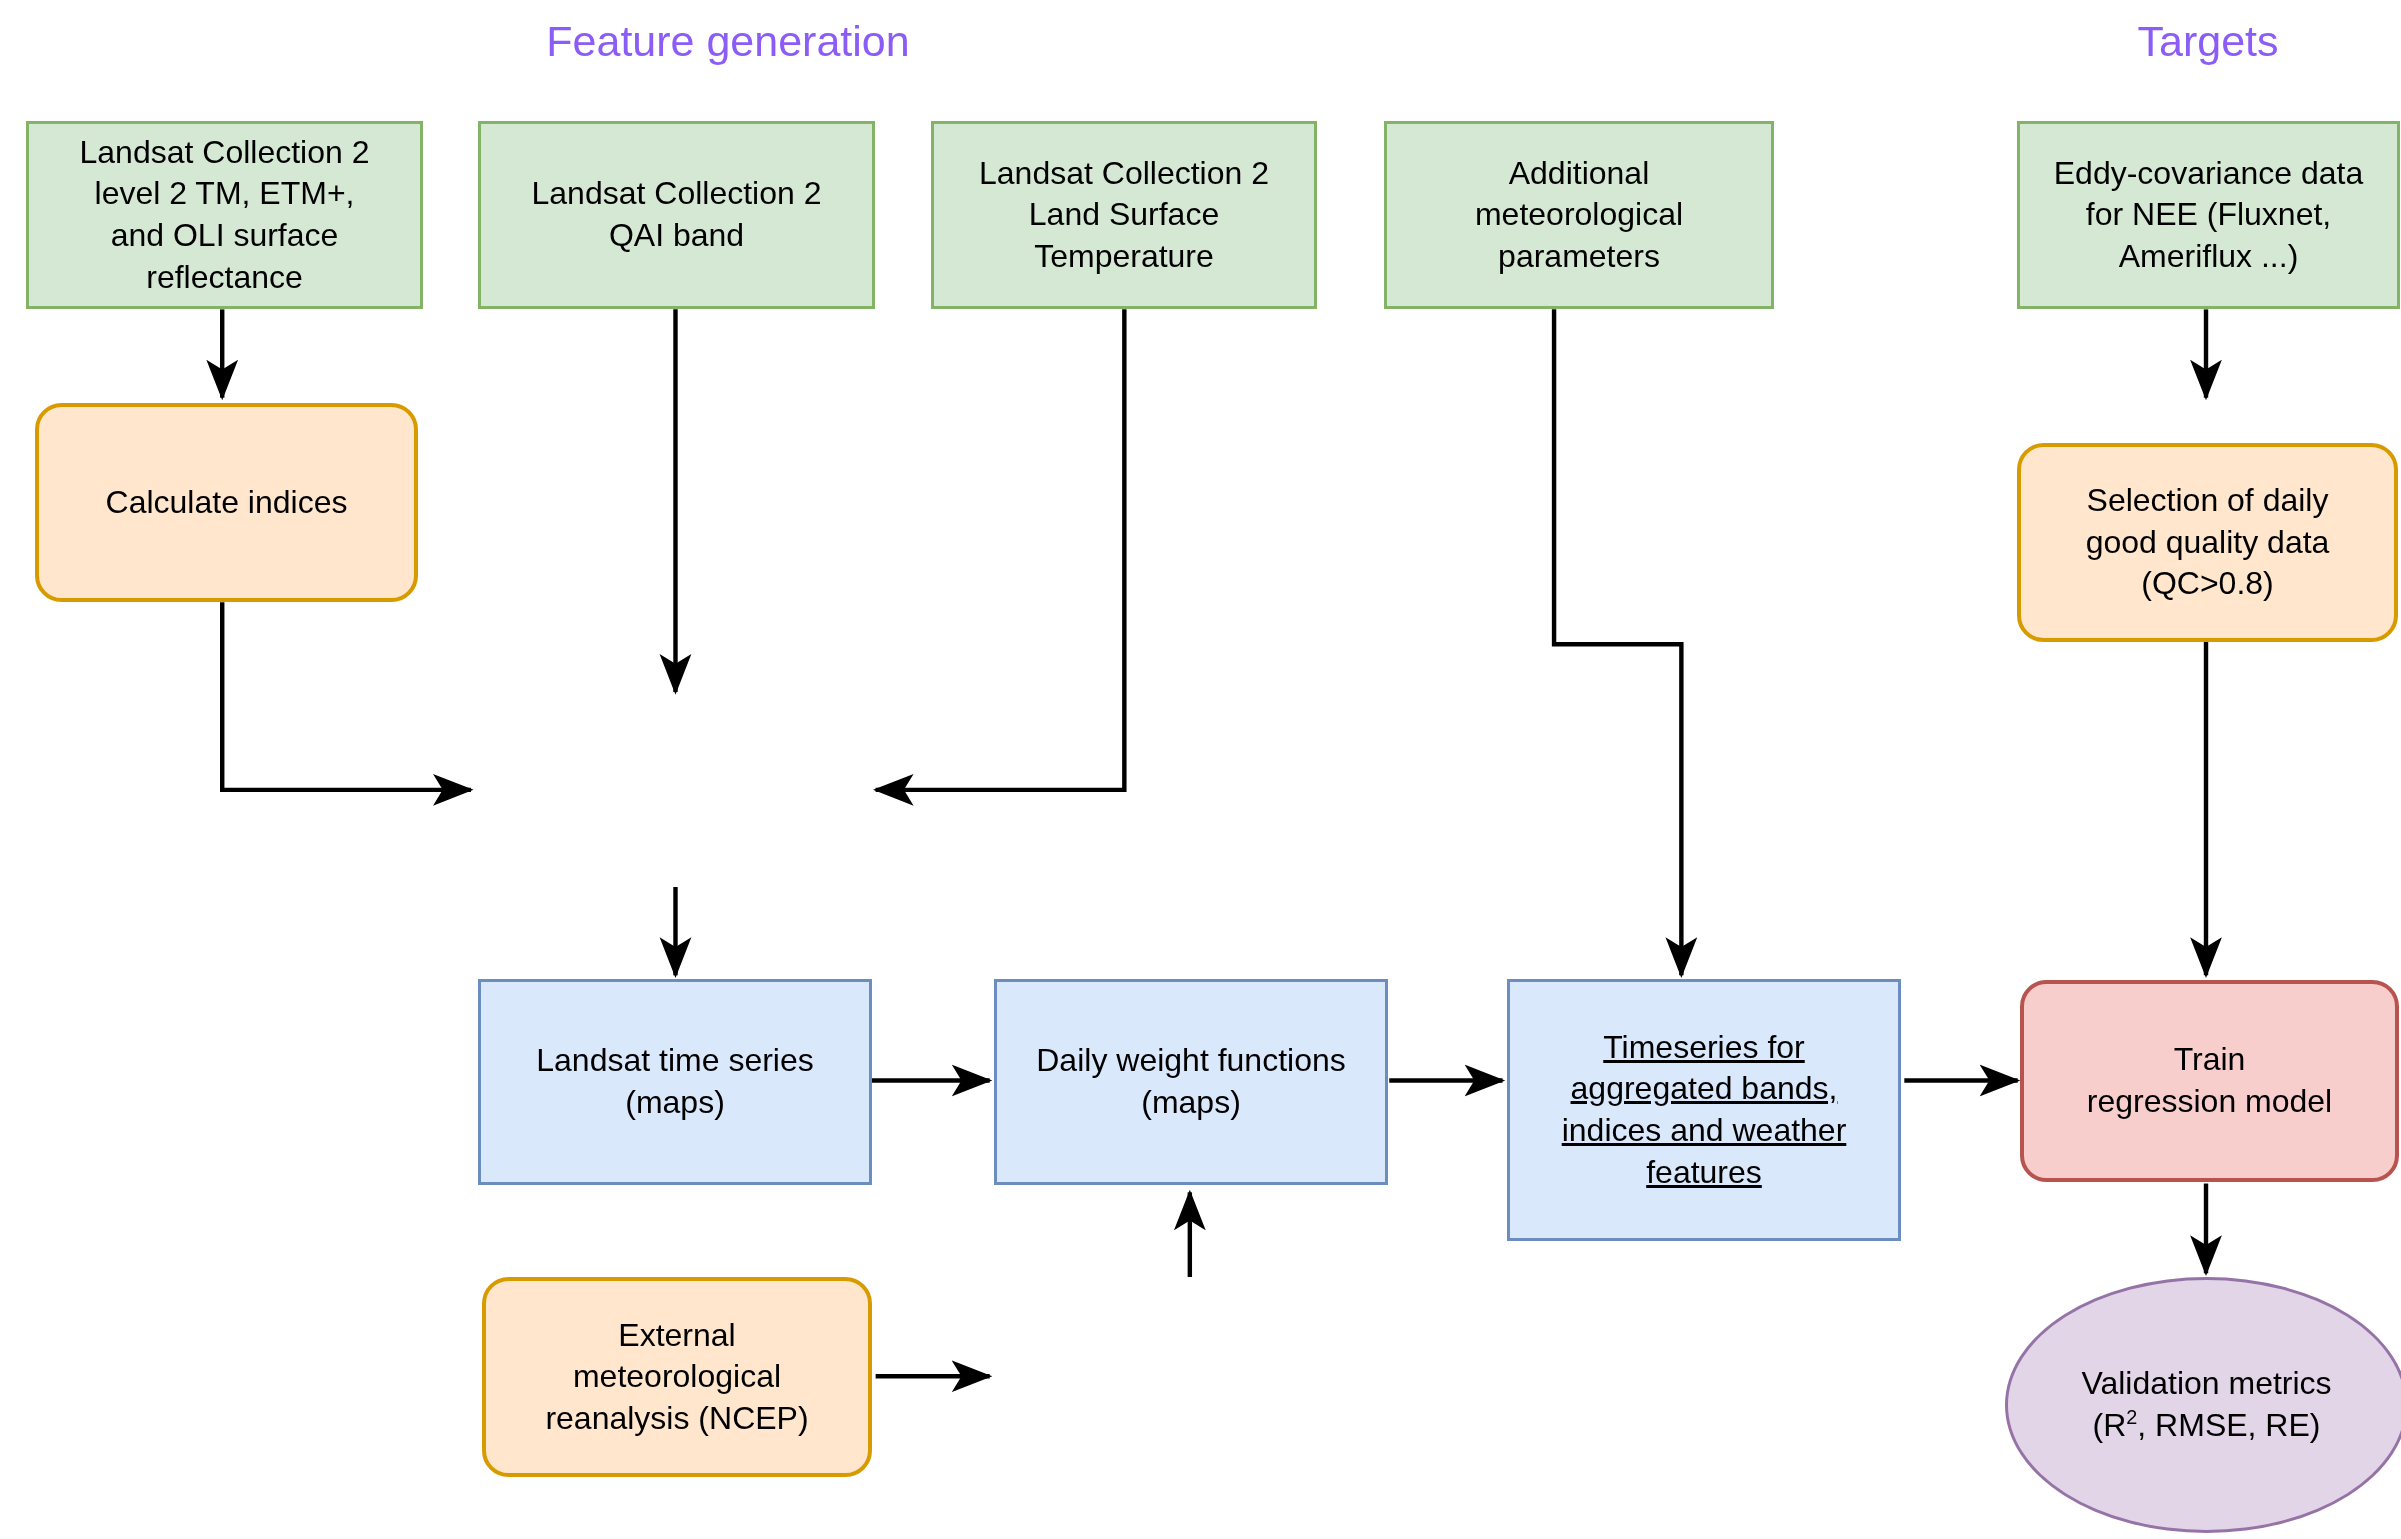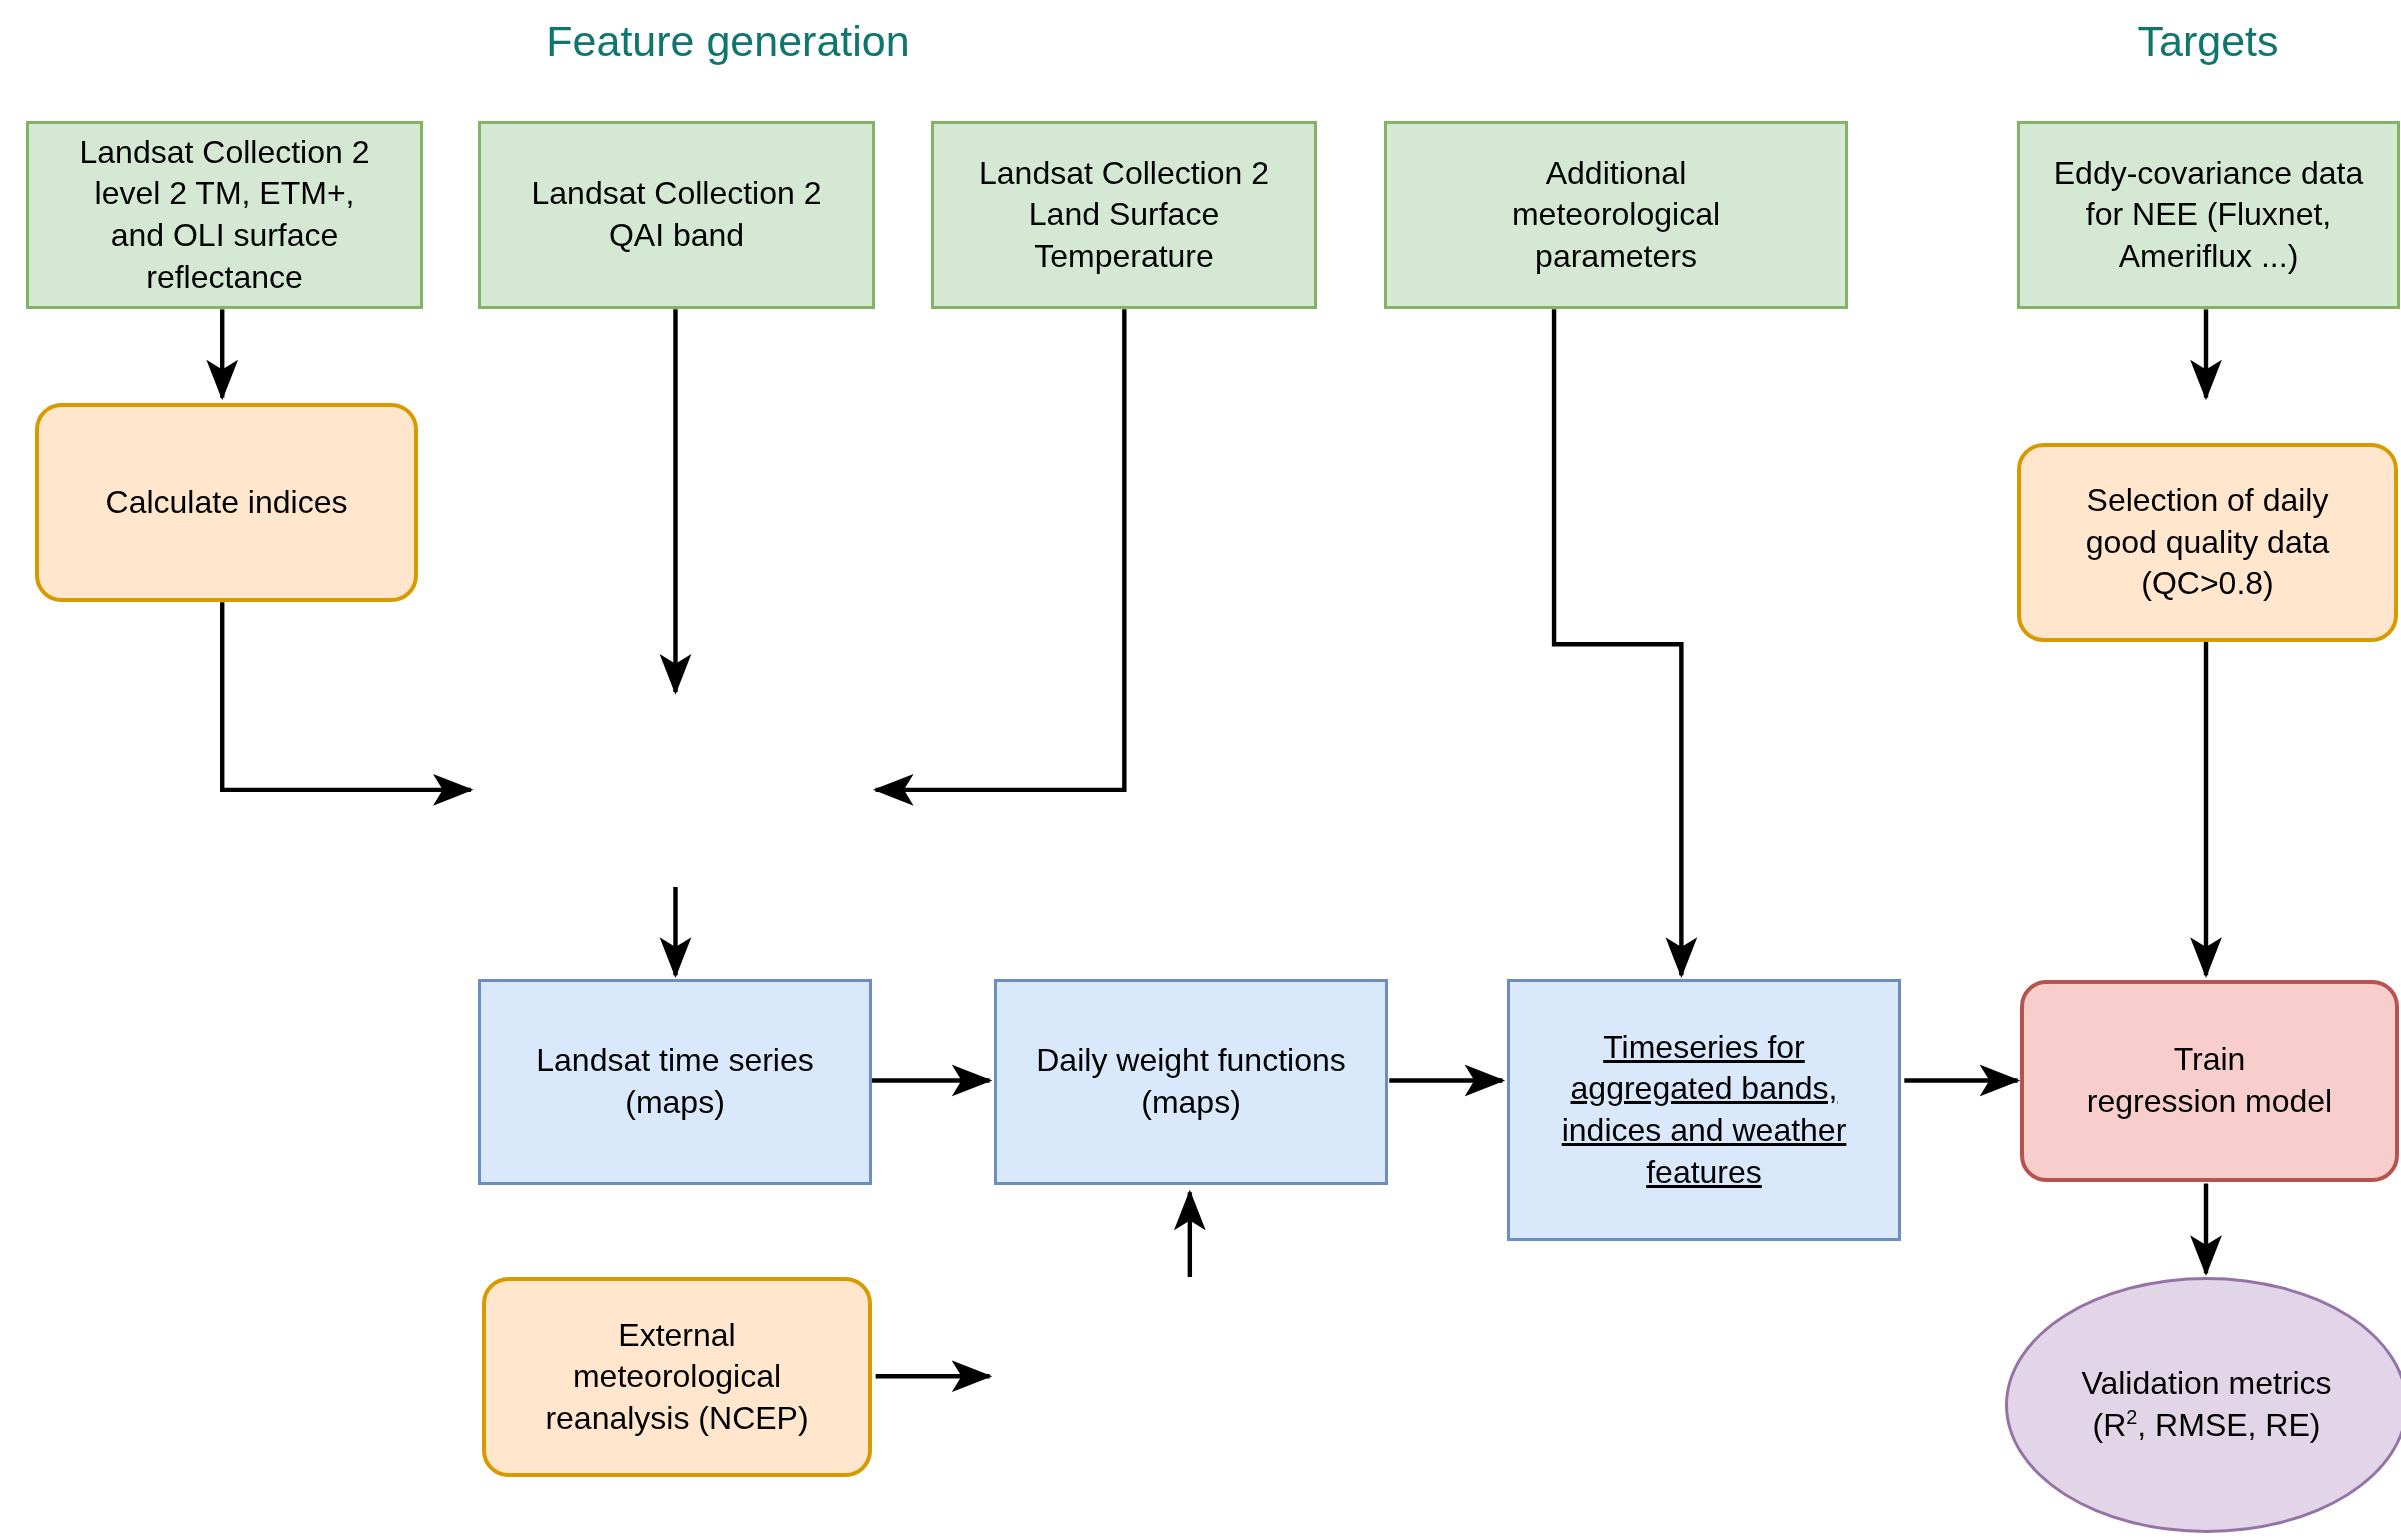--- a/index.html
+++ b/index.html
@@ -27,21 +27,21 @@
     width: 2401px;
     height: 1540px;
     pointer-events: none;
   }
   .section-title {
     position: absolute;
     font-size: 43px;
     line-height: 1.1;
     text-align: center;
     white-space: nowrap;
-    color: #0f766e;
+    color: #8b5cf6;
   }
   .node {
     position: absolute;
     box-sizing: border-box;
     display: flex;
     align-items: center;
     justify-content: center;
     text-align: center;
     font-size: 32px;
     line-height: 1.30;
@@ -138,21 +138,21 @@
   </div>
 
   <div class="node green" style="left:931px; top:121px; width:386px; height:188px;">
     <span class="label">
       <span>Landsat Collection 2</span><br>
       <span>Land Surface</span><br>
       <span>Temperature</span>
     </span>
   </div>
 
-  <div class="node green" style="left:1384px; top:121px; width:464px; height:188px;">
+  <div class="node green" style="left:1384px; top:121px; width:390px; height:188px;">
     <span class="label">
       <span>Additional</span><br>
       <span>meteorological</span><br>
       <span>parameters</span>
     </span>
   </div>
 
   <div class="node orange" style="left:35px; top:403px; width:383px; height:199px;">
     <span class="label">
       <span>Calculate indices</span>

